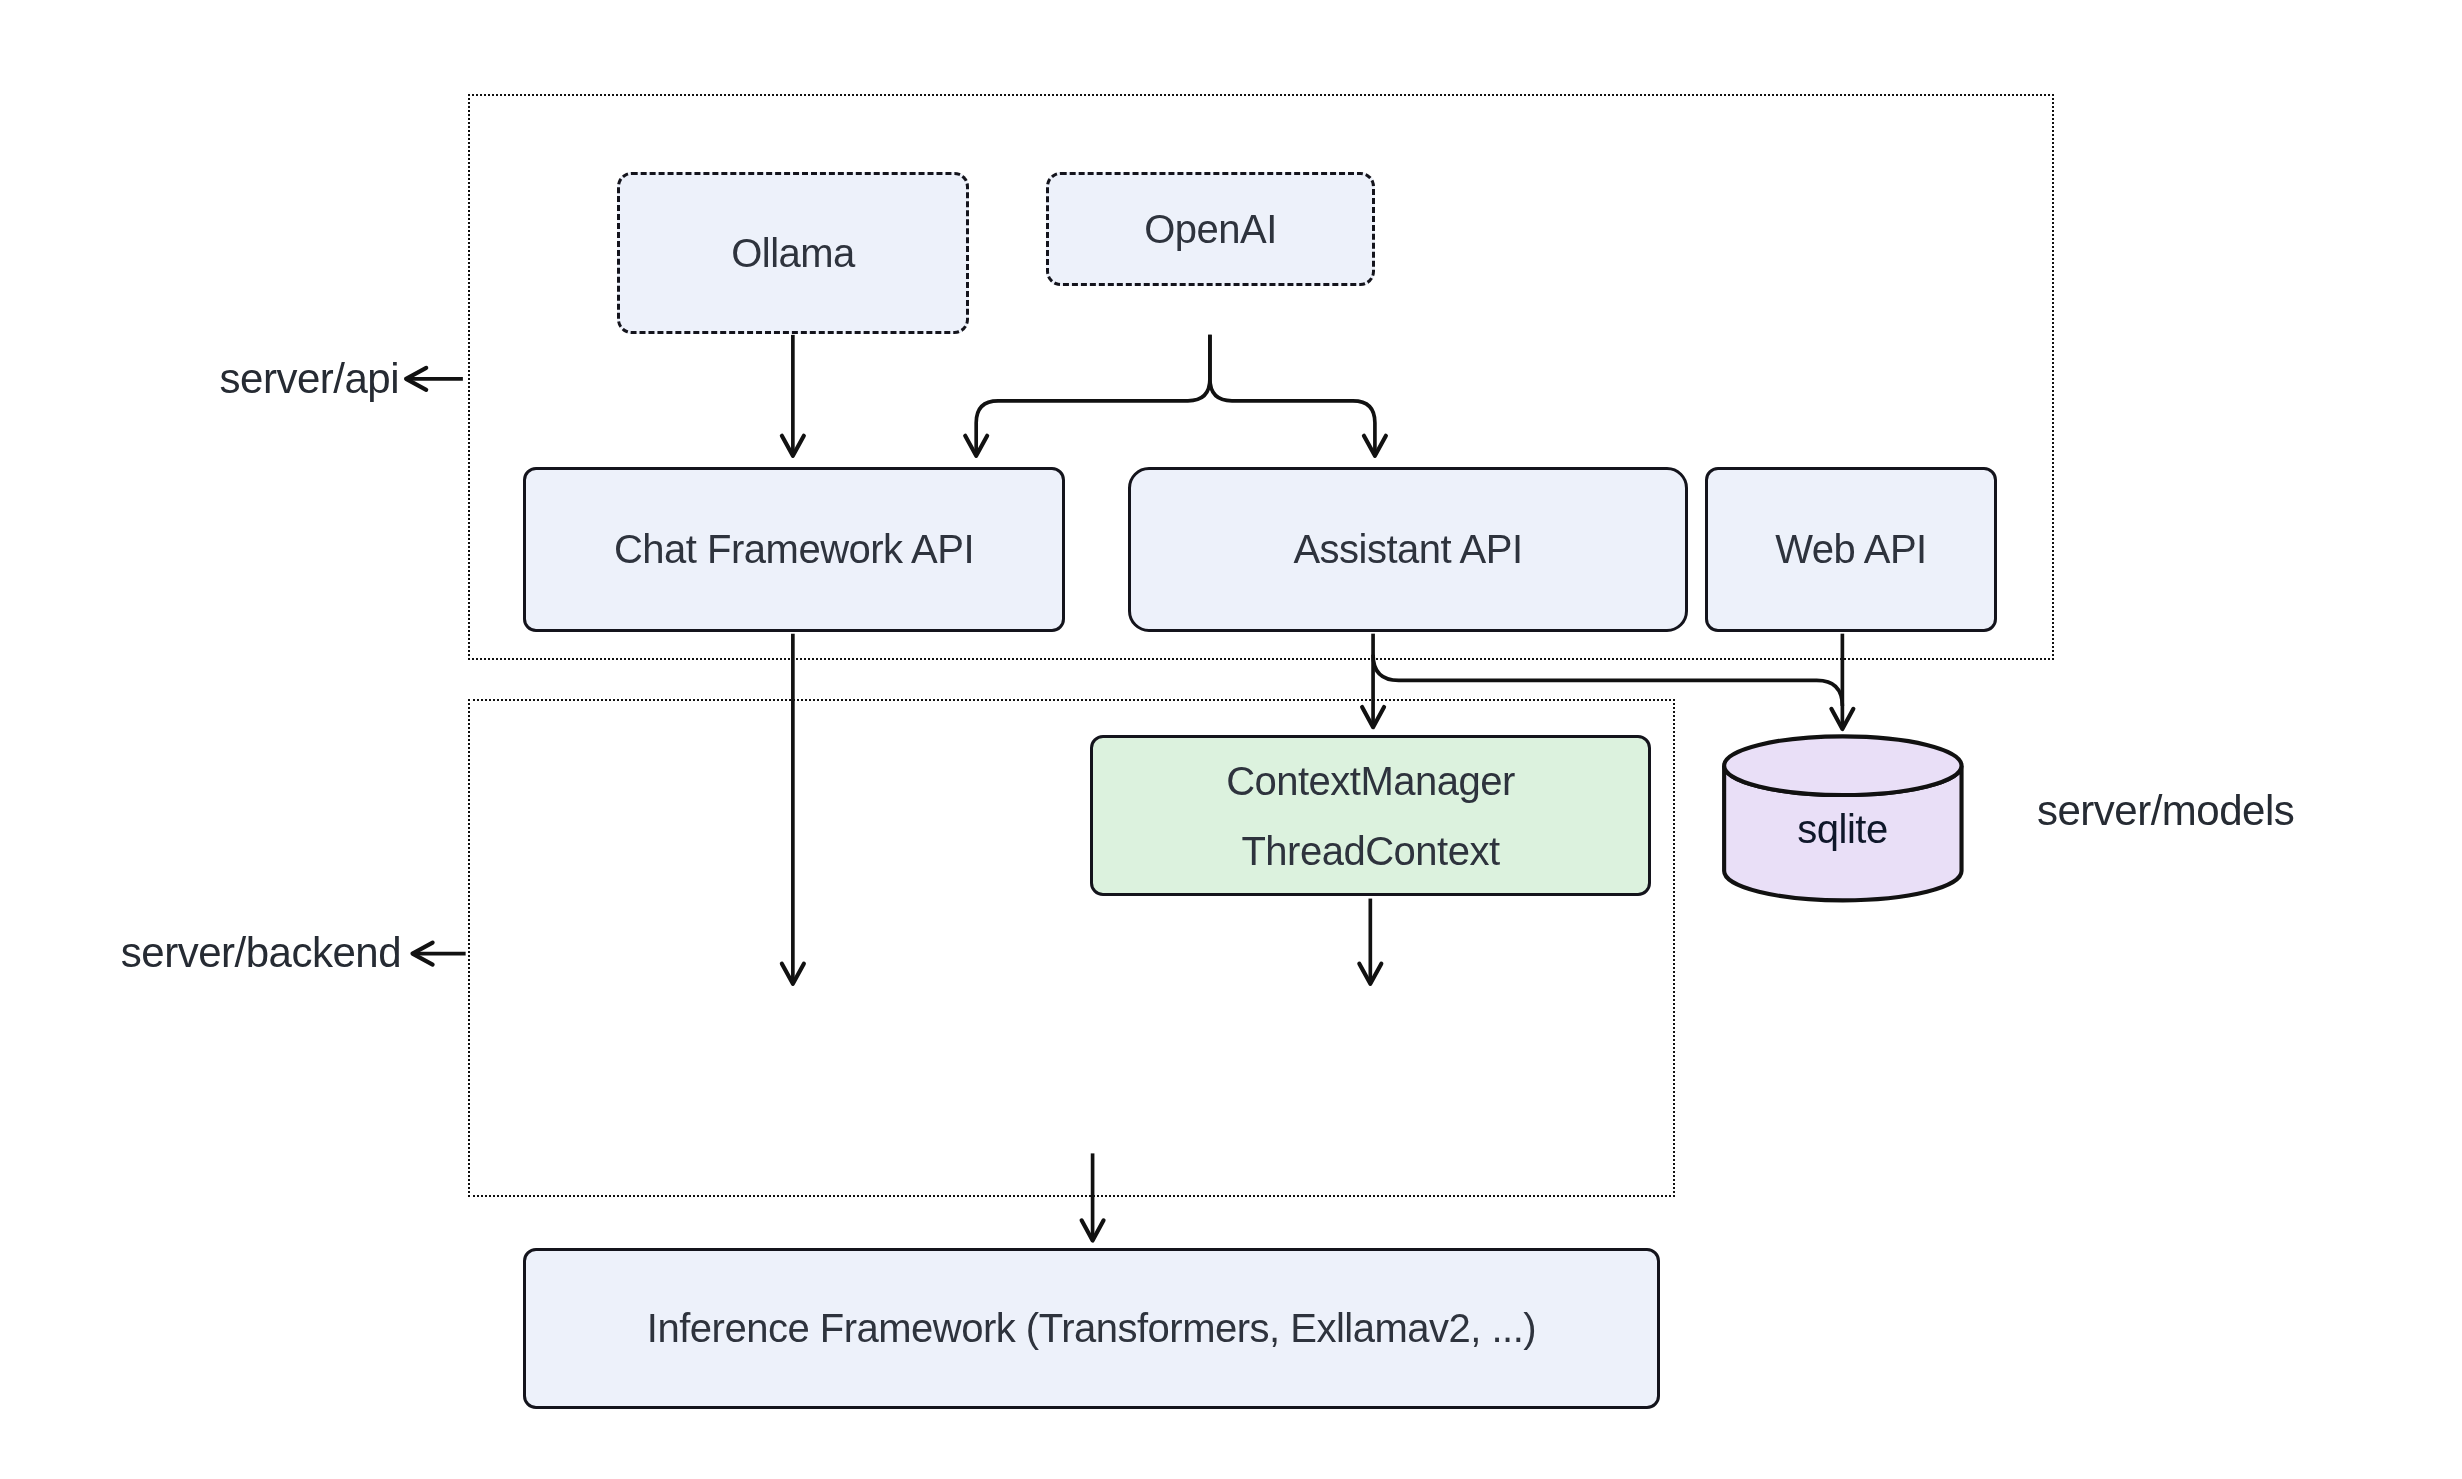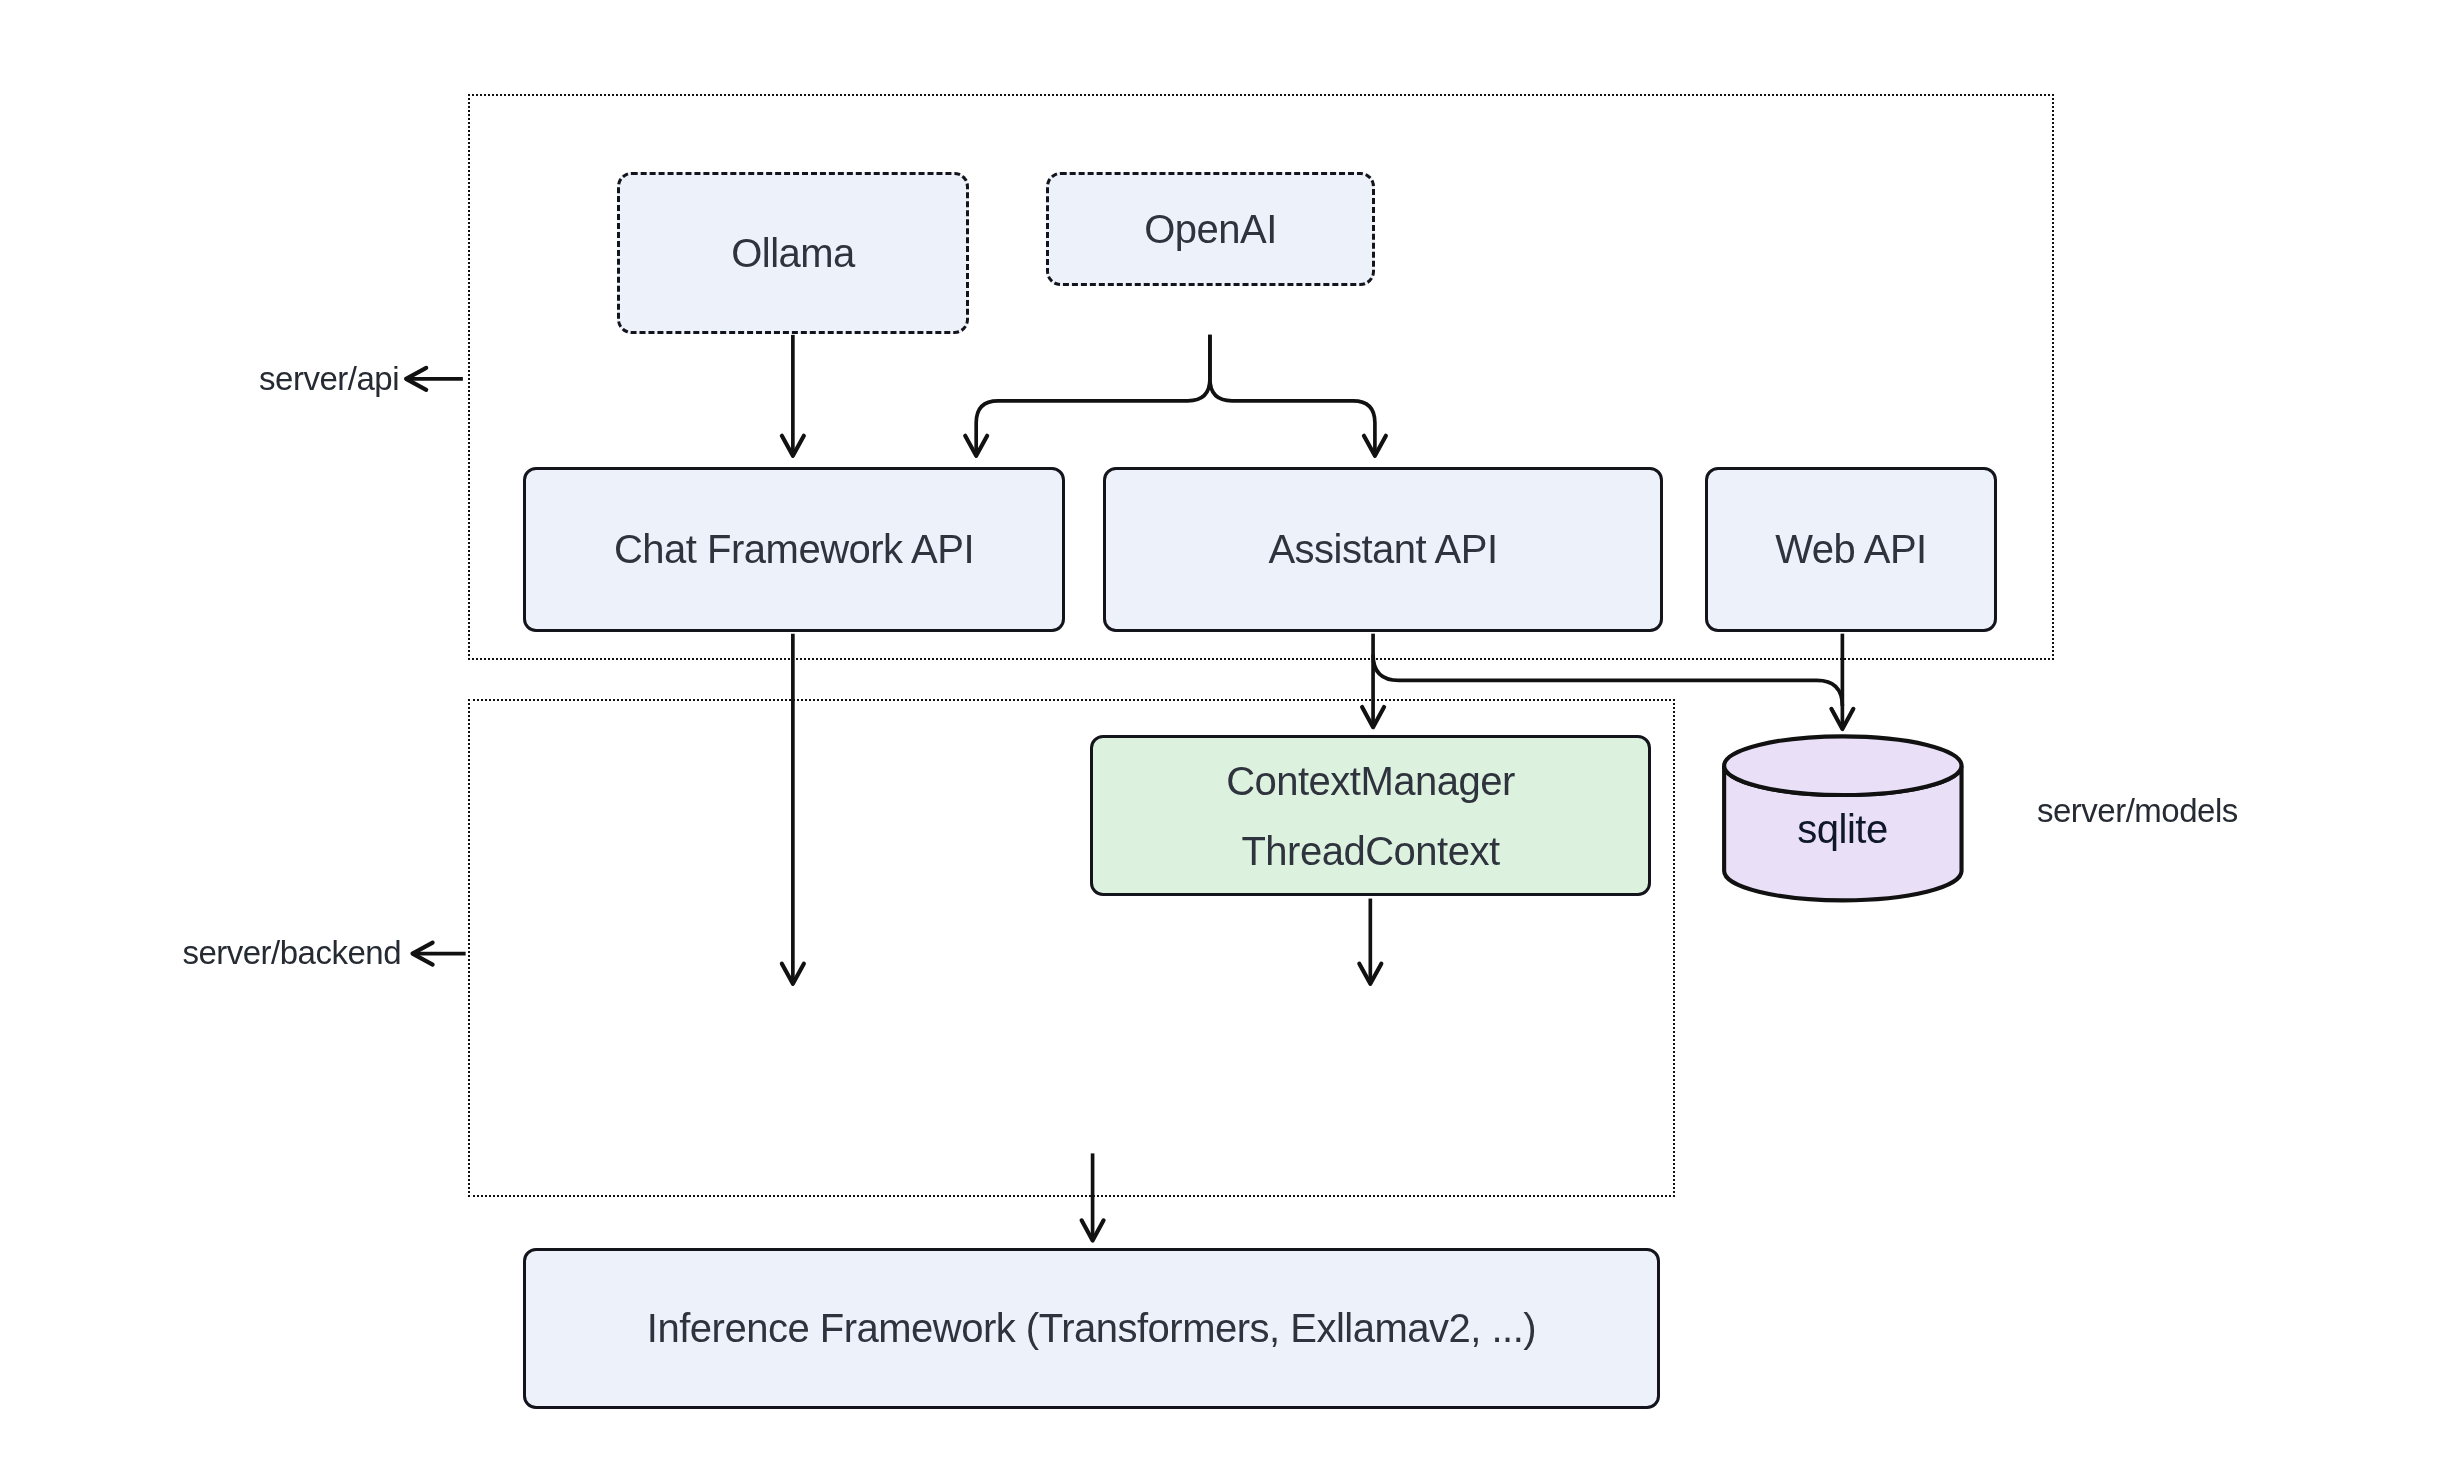--- a/index.html
+++ b/index.html
@@ -40,21 +40,21 @@
   .node .line { display: block; }
   .node .stack { line-height: 1.75; }
   svg.edges {
     position: absolute;
     left: 0; top: 0;
     z-index: 3;
     pointer-events: none;
   }
   .outer-label {
     position: absolute;
-    font-size: 33px;
+    font-size: 42px;
     letter-spacing: -0.5px;
     color: #262B33;
     white-space: nowrap;
     line-height: 42px;
     z-index: 4;
   }
   .sqlite-label {
     position: absolute;
     display: flex;
     align-items: center;
@@ -78,21 +78,21 @@
   </div>
 
   <div class="node dashed" style="left:1046px; top:172px; width:329px; height:114px;">
     <span class="line">OpenAI</span>
   </div>
 
   <div class="node" style="left:523px; top:467px; width:542px; height:165px;">
     <span class="line">Chat Framework API</span>
   </div>
 
-  <div class="node" style="left:1103px; top:467px; width:560px; height:165px;">
+  <div class="node" style="left:1128px; top:467px; width:560px; height:165px;border-radius:21px;">
     <span class="line">Assistant API</span>
   </div>
 
   <div class="node" style="left:1705px; top:467px; width:292px; height:165px;justify-content:center;">
     <span class="line">Web API</span>
   </div>
 
   <div class="node green" style="left:1090px; top:735px; width:561px; height:161px;">
     <div class="stack">
       <span class="line">ContextManager</span>

